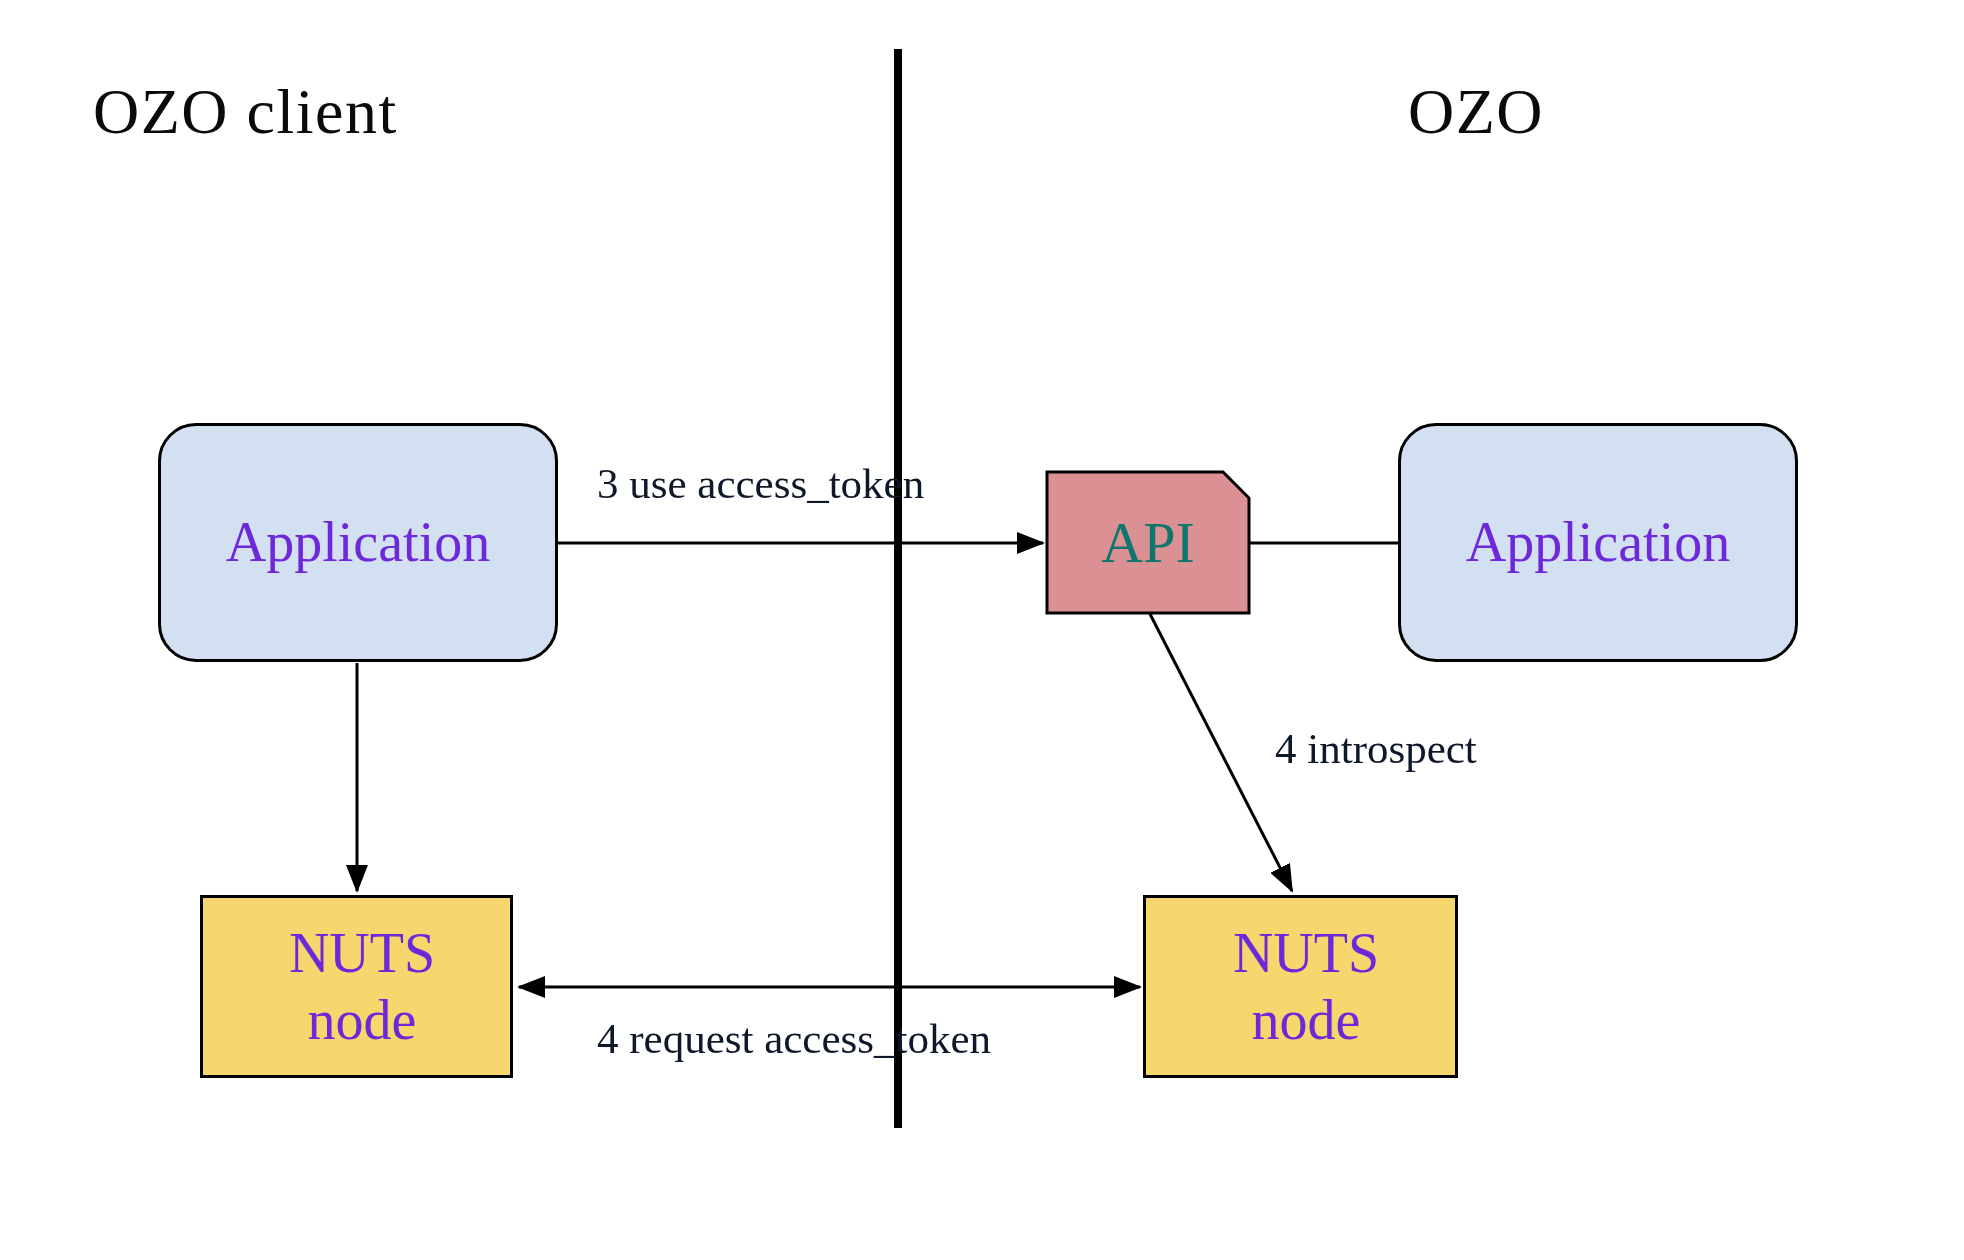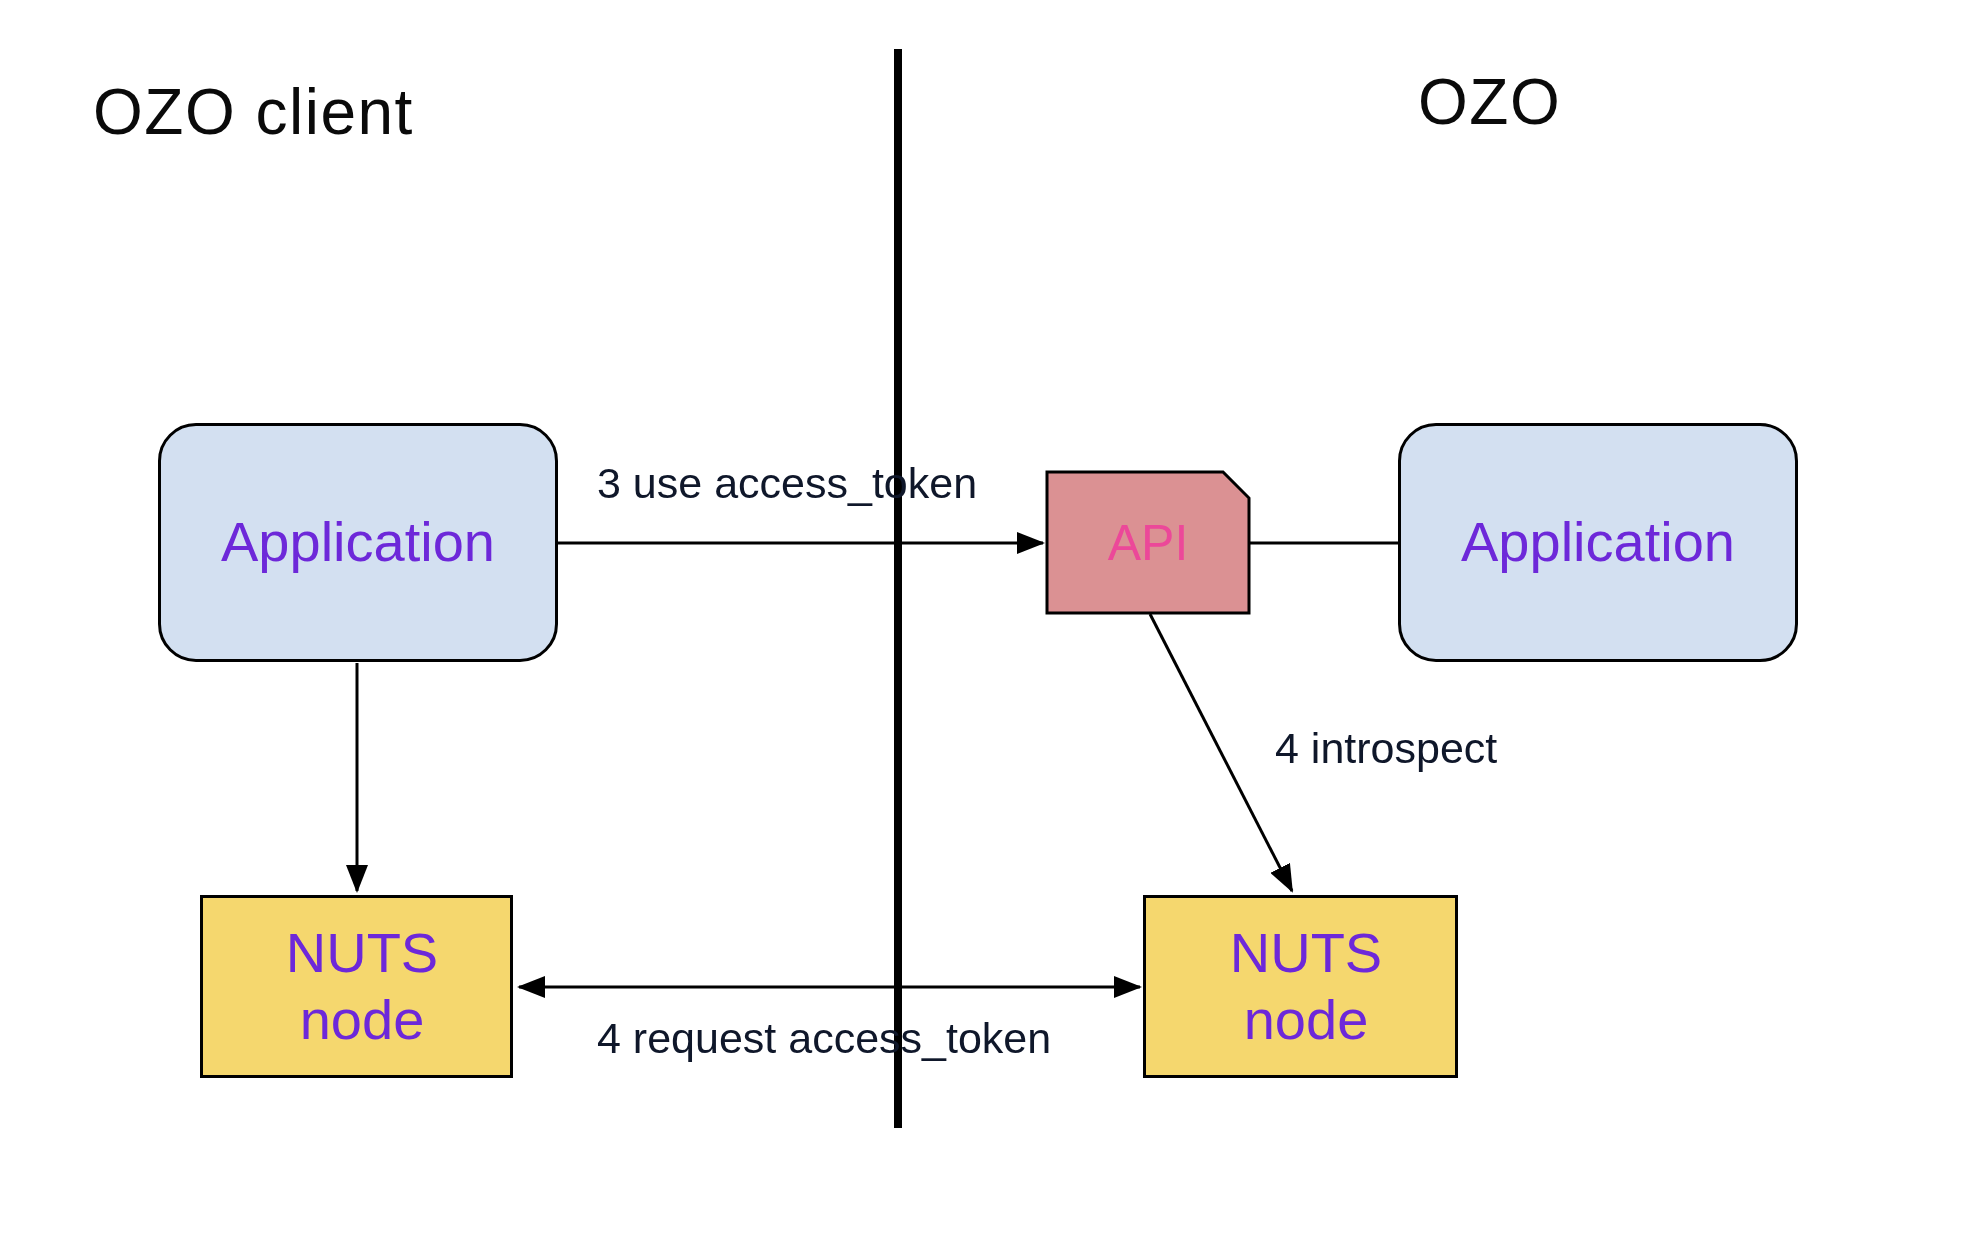--- a/index.html
+++ b/index.html
@@ -2,35 +2,35 @@
 <html><head>
 <meta charset="utf-8">
 <style>
   * { margin: 0; padding: 0; box-sizing: border-box; }
   html, body { background: #ffffff; }
   #canvas {
     position: relative;
     width: 1964px;
     height: 1128px;
     background: #ffffff;
-    font-family: Liberation Sans, sans-serif;
+    font-family: Liberation Serif, serif;
     color: #000000;
     overflow: hidden;
   }
   .title {
     position: absolute;
     font-size: 64px;
     font-weight: 500;
     letter-spacing: 1.5px;
     color: #0a0a0a;
     line-height: 1;
     white-space: nowrap;
   }
   #title-left  { left: 93px;  top: 80px; }
-  #title-right { left: 1408px; top: 70px; margin-left: 10px; }
+  #title-right { left: 1408px; top: 80px; }
 
   .node {
     position: absolute;
     display: flex;
     align-items: center;
     justify-content: center;
     text-align: center;
     font-size: 56px;
     line-height: 1.18;
     color: #6d28d9;
@@ -49,22 +49,22 @@
     white-space: pre-line;
     padding-left: 11px;
   }
   #nuts-left  { left: 200px;  top: 895px; width: 313px; height: 183px; }
   #nuts-right { left: 1143px; top: 895px; width: 315px; height: 183px; }
 
   #api-label {
     position: absolute;
     left: 1047px; top: 472px; width: 202px; height: 141px;
     display: flex; align-items: center; justify-content: center;
-    font-size: 50px;
-    color: #ec4899;
+    font-size: 58px;
+    color: #0f766e;
   }
 
   #divider {
     position: absolute;
     left: 894px; top: 49px;
     width: 8px; height: 1136px;
     background: #000000;
   }
 
   .edge-label {

